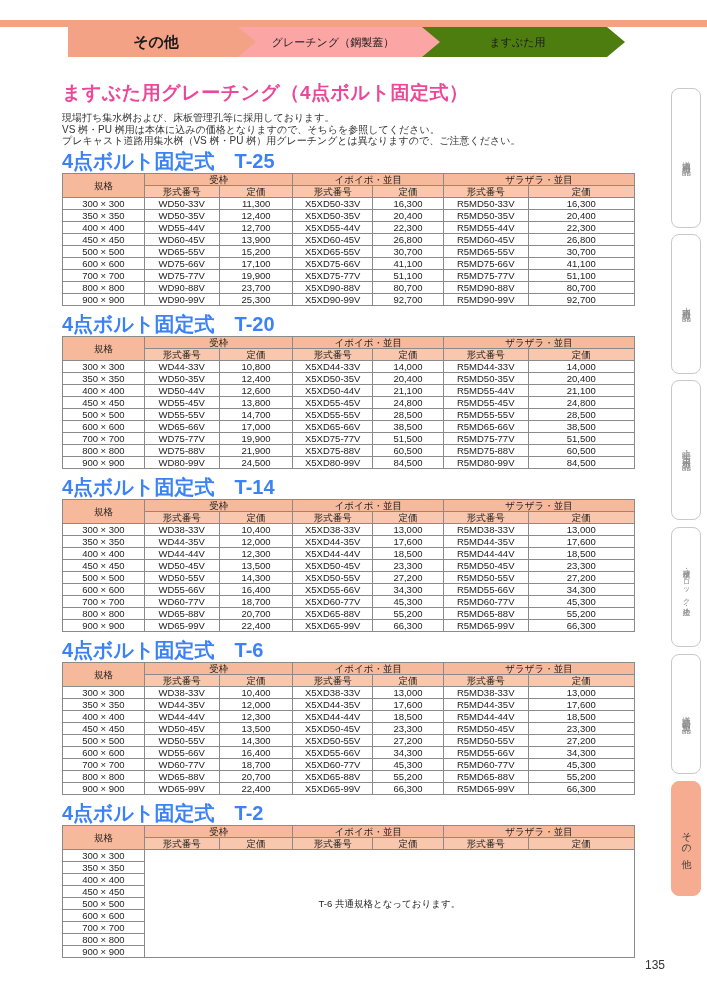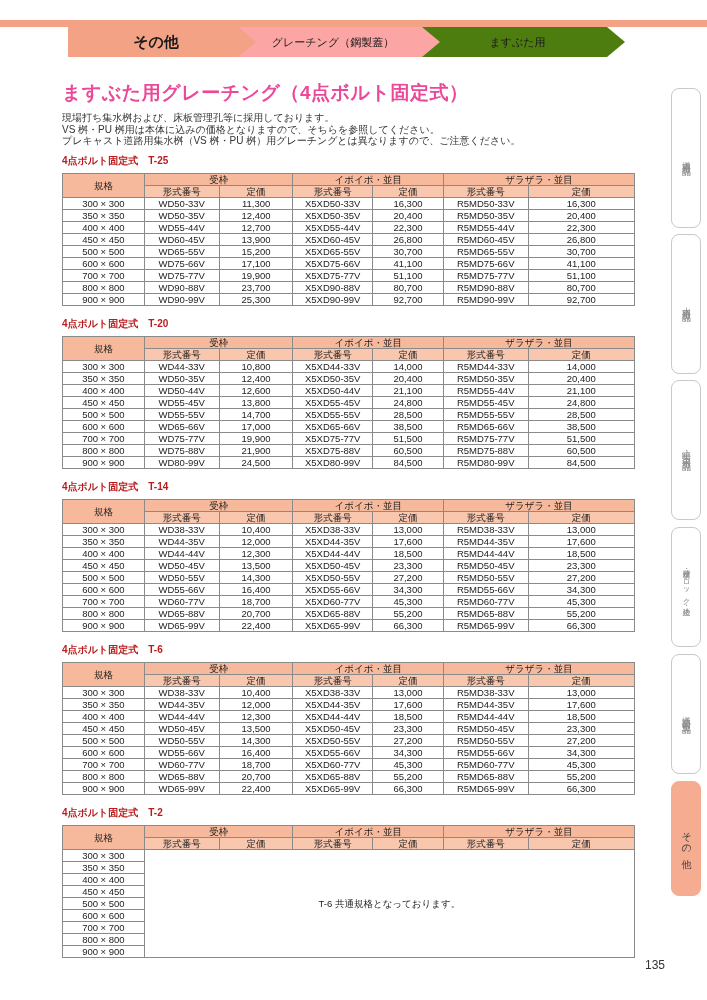--- a/index.html
+++ b/index.html
@@ -35,21 +35,21 @@
   .content { position:absolute; left:62px; top:80px; width:573px; }
   .page-title {
     margin:0 0 7px 0;
     font-size:19px; line-height:25px; font-weight:bold; color:#ec4899;
     letter-spacing:0.5px;
   }
   .desc { margin:0; font-size:10px; line-height:11.5px; color:#333; }
 
   .section-heading {
     margin:10px 0 4px 0;
-    font-size:10px; line-height:16px; font-weight:bold; color:#b91c1c;
+    font-size:20px; line-height:16px; font-weight:bold; color:#3b82f6;
   }
   .section-heading.first { margin-top:6px; }
 
   table.spec-table {
     width:100%; border-collapse:collapse; table-layout:fixed;
     border:1px solid #ec4899;
   }
   table.spec-table th, table.spec-table td {
     border:1px solid #8a8a8a;
     font-size:9.5px; font-weight:normal;

